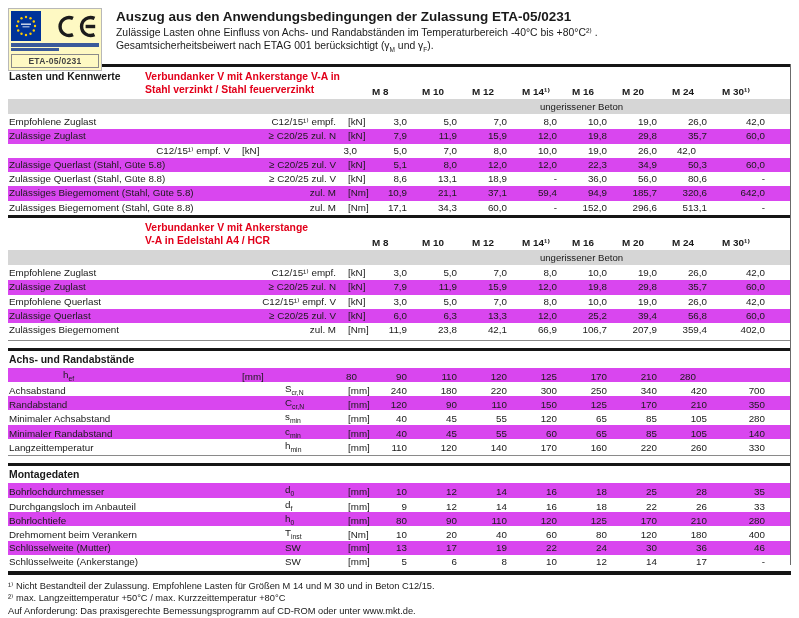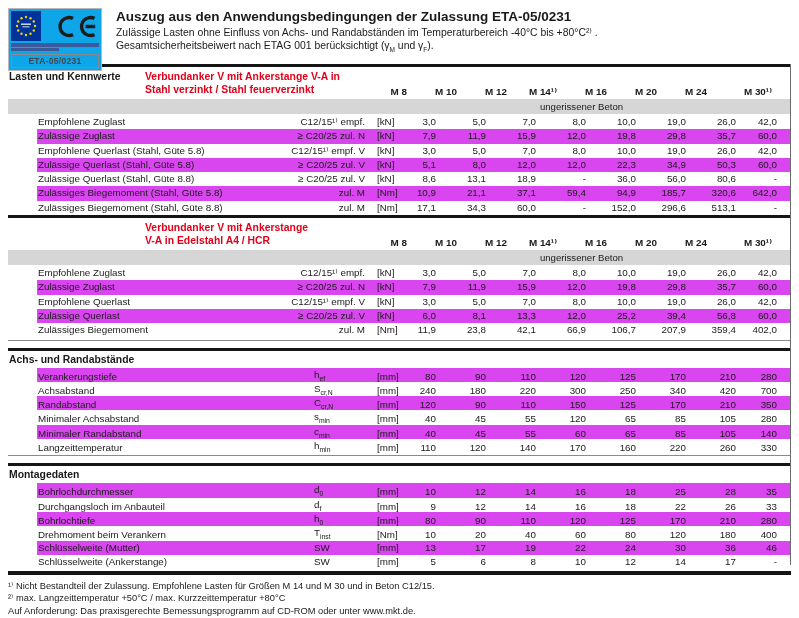--- a/index.html
+++ b/index.html
@@ -1,20 +1,20 @@
 <!DOCTYPE html>
 <html><head>
 <meta charset="utf-8">
 <style>
   html,body{margin:0;padding:0;background:#fff;}
   .page{position:relative;width:799px;height:618px;overflow:hidden;background:#fff;
         font-family:"Liberation Sans","DejaVu Sans",sans-serif;color:#1a1a1a;}
   
   .hdr{display:flex;align-items:flex-start;padding:8px 8px 0 8px;height:56px;}
-  .approval{width:92px;border:1px solid #b8b8b8;background:#0ea5e9;flex:none;}
+  .approval{width:92px;border:1px solid #b8b8b8;background:#fef9c3;flex:none;}
   .approval-top{display:flex;align-items:center;justify-content:space-between;padding:2px 3px 1px 2px;}
   .euflag{display:block;}
   .ce{display:block;margin-right:1px;}
   .approval-lines{padding:1px 2px 2px 2px;}
   .approval-lines i{display:block;background:#3a5a9b;height:3px;margin-bottom:1px;}
   .approval-lines i:first-child{height:4px;}
   .approval-lines i:last-child{width:55%;}
   .eta-num{border:1px solid #8a8a8a;margin:0 2px 2px 2px;text-align:center;
            font-size:8.5px;font-weight:bold;color:#444;letter-spacing:.3px;padding:1px 0;}
   .titles{margin-left:14px;padding-top:1px;}
@@ -24,34 +24,34 @@
   
   main{margin:0 8px;}
   .rule-thick{height:3px;background:#151515;}
   .rule-thin{height:1px;background:#8a8a8a;margin:2px 0 7px 0;}
   .lhead{position:relative;height:32px;}
   .lh-left{position:absolute;left:1px;top:4px;font-size:10.4px;font-weight:bold;}
   .lh-red{position:absolute;left:125px;top:3px;font-size:10.4px;font-weight:bold;
           line-height:13px;color:#e2001a;margin-left:12px;}
   .cols{position:absolute;left:364px;right:0;bottom:2px;display:grid;
         grid-template-columns:repeat(7,50px) 1fr;}
-  .colh{text-align:right;padding-right:15px;font-size:9.9px;font-weight:bold;}
+  .colh{padding-right:15px;font-size:9.9px;font-weight:bold;}
   .cols .colh:last-child{padding-right:19px;}
   .band{position:relative;height:15px;background:#d6d6d6;margin-bottom:1px;}
   .band-label{position:absolute;left:364px;right:0;top:2px;text-align:center;font-size:9.6px;}
   .row{display:grid;grid-template-columns:222px 106px 36px repeat(7,50px) 1fr;
-       height:14.3px;line-height:14.3px;font-size:9.8px;align-items:center;margin-left:29px;}
+       height:14.3px;line-height:14.3px;font-size:9.8px;align-items:center;}
   .row.alt{background:#d946ef;}
   .c-label{padding-left:1px;white-space:nowrap;}
   .c-cond{text-align:right;white-space:nowrap;}
   .c-sym{text-align:left;padding-left:55px;}
   .c-sym sub{font-size:6.8px;}
   .c-unit{padding-left:12px;white-space:nowrap;}
   .c-val{text-align:right;padding-right:15px;}
-  .row .c-val:last-child{padding-right:14px;}
+  .row .c-val:last-child{padding-right:26px;}
   .shead{font-size:10.4px;font-weight:bold;height:14px;line-height:14px;padding:2px 0 1px 1px;}
   .bottom{margin-top:2px;height:3.5px;}
   
   footer{margin:5px 8px 17px 8px;}
   footer p{margin:0;font-size:9.3px;line-height:12.8px;}
   .page-edge{position:absolute;left:790px;top:64px;width:1px;height:501px;background:#6b6b6b;}
 </style>
 </head>
 <body>
 
@@ -139,21 +139,20 @@
           <span class="c-val">7,9</span>
           <span class="c-val">11,9</span>
           <span class="c-val">15,9</span>
           <span class="c-val">12,0</span>
           <span class="c-val">19,8</span>
           <span class="c-val">29,8</span>
           <span class="c-val">35,7</span>
           <span class="c-val">60,0</span>
         </div>
         <div class="row">
-          <span class="c-label">Empfohlene Querlast (Stahl, Güte 5.8)</span>
           <span class="c-cond">C12/15¹⁾  empf. V</span>
           <span class="c-unit">[kN]</span>
           <span class="c-val">3,0</span>
           <span class="c-val">5,0</span>
           <span class="c-val">7,0</span>
           <span class="c-val">8,0</span>
           <span class="c-val">10,0</span>
           <span class="c-val">19,0</span>
           <span class="c-val">26,0</span>
           <span class="c-val">42,0</span>
@@ -269,21 +268,21 @@
           <span class="c-val">10,0</span>
           <span class="c-val">19,0</span>
           <span class="c-val">26,0</span>
           <span class="c-val">42,0</span>
         </div>
         <div class="row alt">
           <span class="c-label">Zulässige Querlast</span>
           <span class="c-cond">≥ C20/25  zul. V</span>
           <span class="c-unit">[kN]</span>
           <span class="c-val">6,0</span>
-          <span class="c-val">8,1</span>
+          <span class="c-val">6,3</span>
           <span class="c-val">13,3</span>
           <span class="c-val">12,0</span>
           <span class="c-val">25,2</span>
           <span class="c-val">39,4</span>
           <span class="c-val">56,8</span>
           <span class="c-val">60,0</span>
         </div>
         <div class="row">
           <span class="c-label">Zulässiges Biegemoment</span>
           <span class="c-cond">zul. M</span>
@@ -296,21 +295,20 @@
           <span class="c-val">207,9</span>
           <span class="c-val">359,4</span>
           <span class="c-val">402,0</span>
         </div>
         <div class="rule-thin"></div>
       </section>
       <section class="sect">
         <div class="rule-thick"></div>
         <div class="shead">Achs- und Randabstände</div>
         <div class="row alt">
-          <span class="c-label">Verankerungstiefe</span>
           <span class="c-cond c-sym"><span class="sym-main">h</span><sub class="sym-sub">ef</sub></span>
           <span class="c-unit">[mm]</span>
           <span class="c-val">80</span>
           <span class="c-val">90</span>
           <span class="c-val">110</span>
           <span class="c-val">120</span>
           <span class="c-val">125</span>
           <span class="c-val">170</span>
           <span class="c-val">210</span>
           <span class="c-val">280</span>

